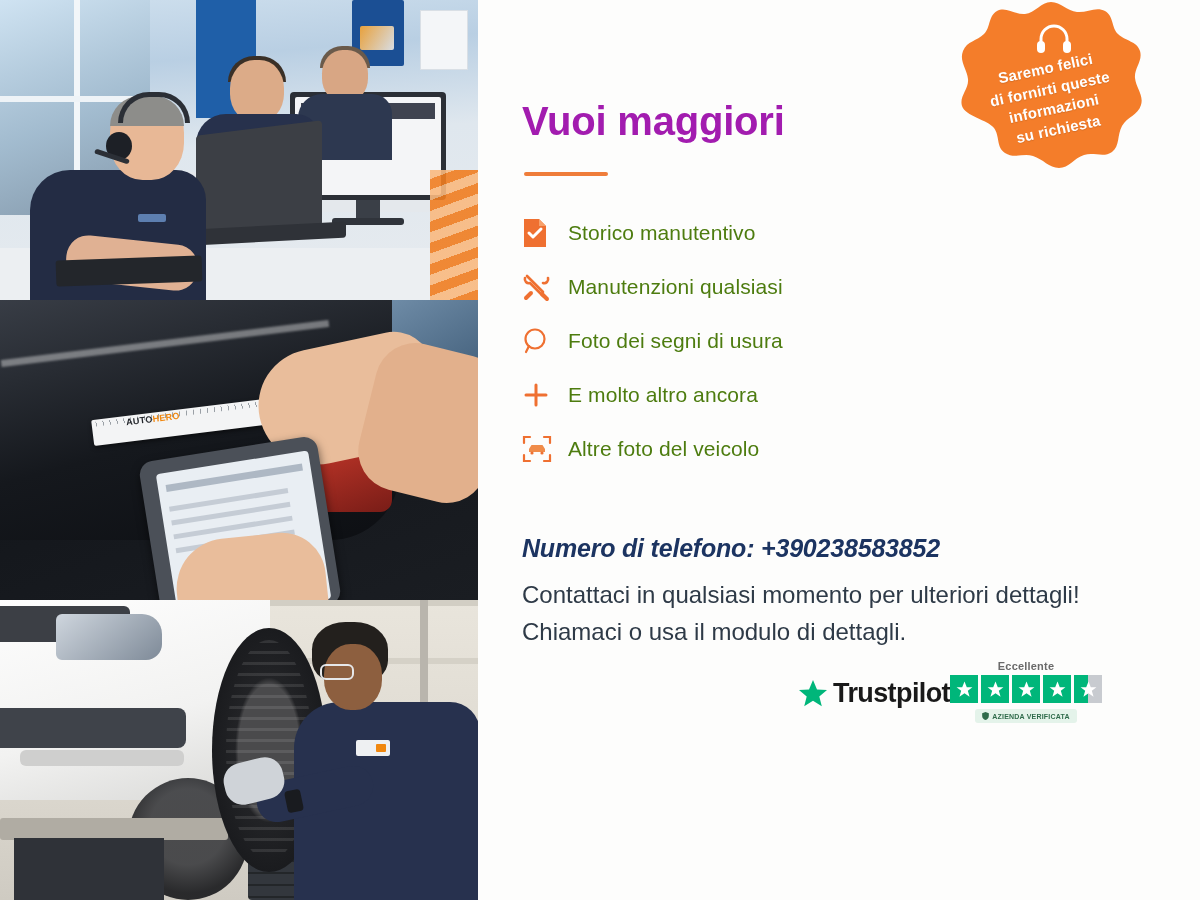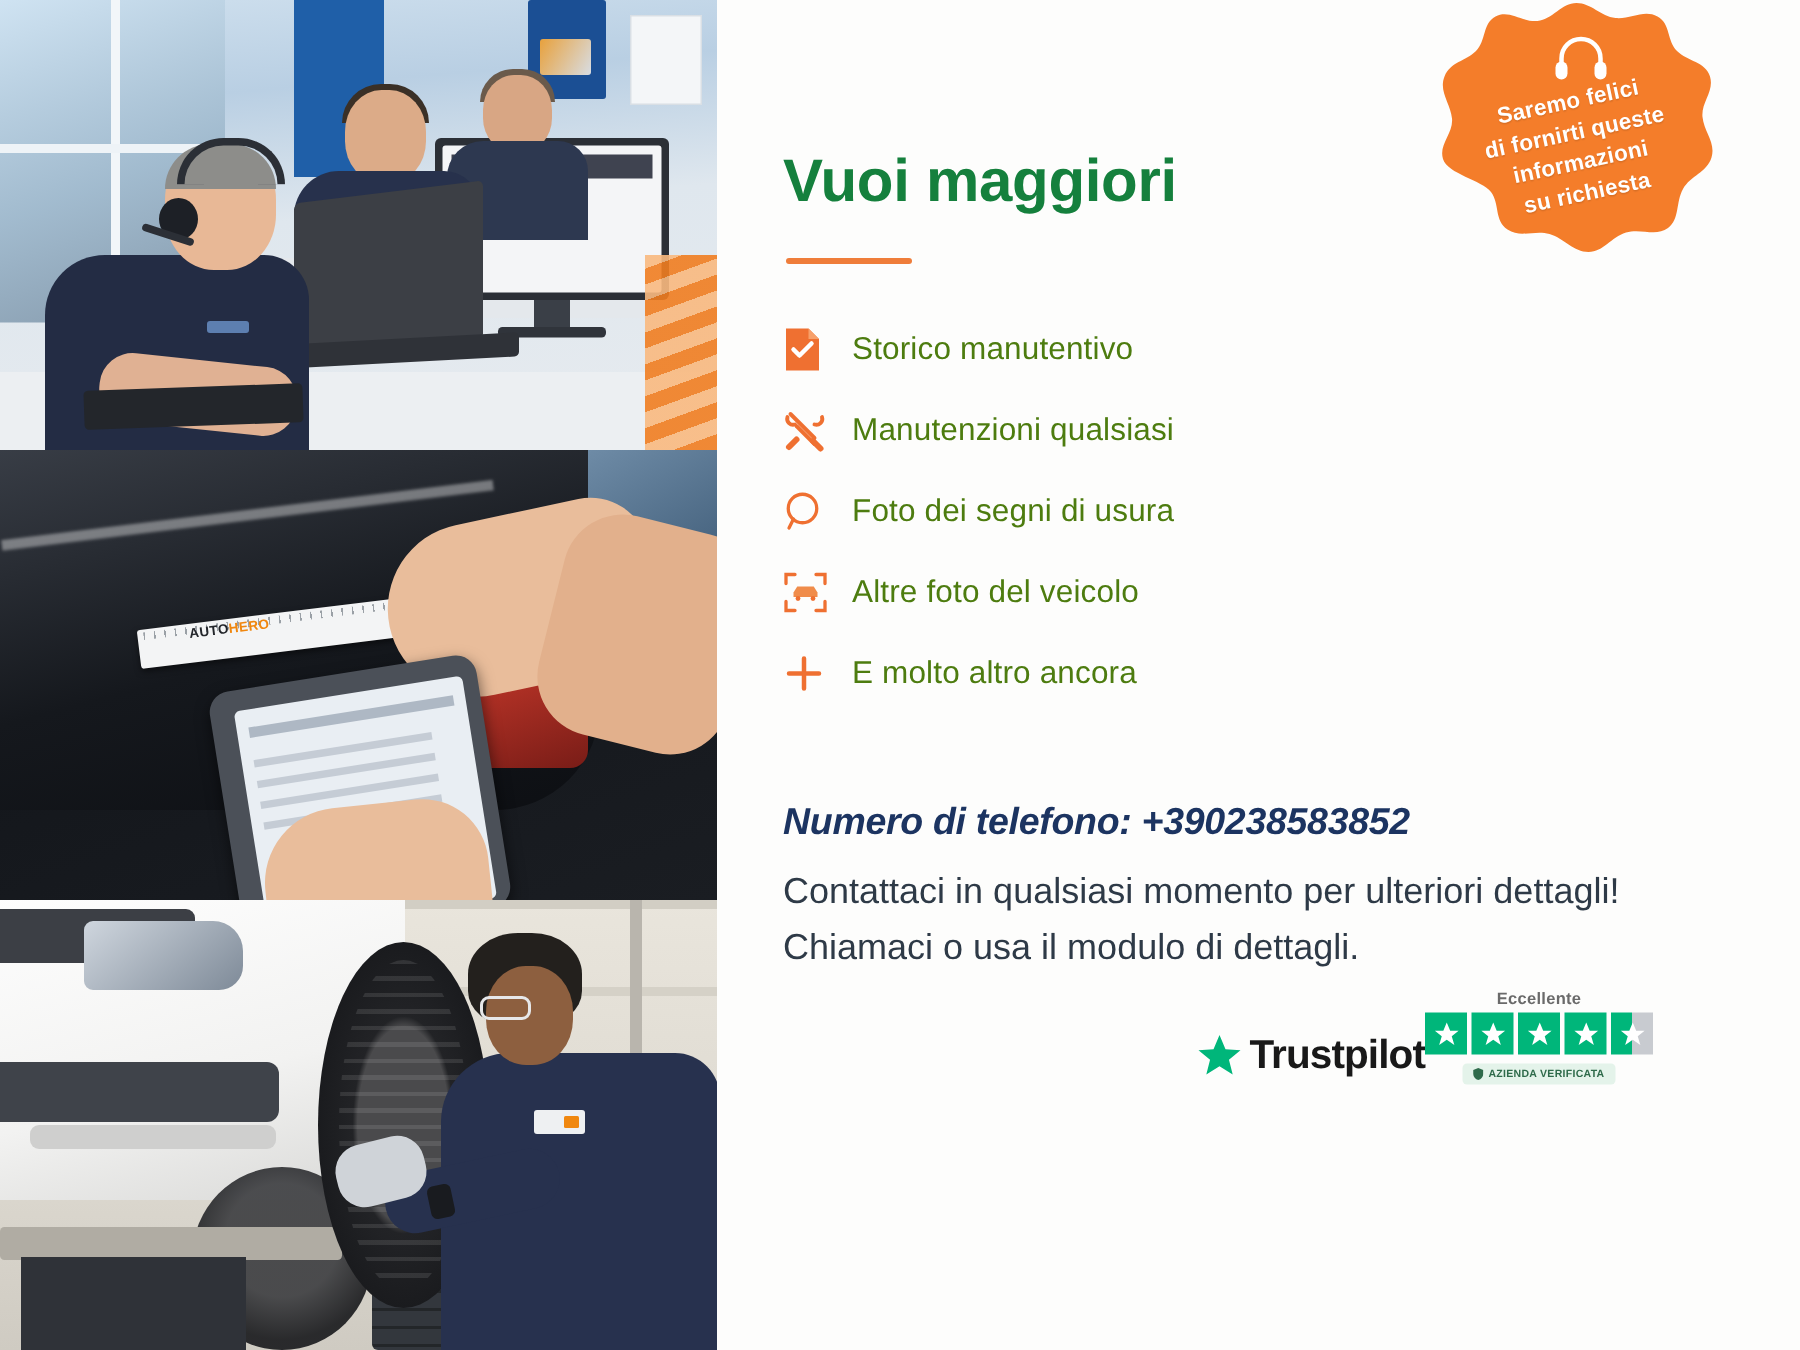--- a/index.html
+++ b/index.html
@@ -115,42 +115,42 @@
   .p3 .mech .glass{position:absolute;left:20px;top:42px;width:30px;height:12px;border:2px solid #e6e7e9;border-radius:6px;}
   .p3 .mech .body{position:absolute;left:-6px;top:80px;width:186px;height:198px;background:#27314e;border-radius:46px 30px 0 0;}
   .p3 .mech .patch{position:absolute;left:56px;top:118px;width:34px;height:16px;background:#eef0f2;border-radius:2px;}
   .p3 .mech .patch:after{content:"";position:absolute;left:20px;top:4px;width:10px;height:8px;background:#f0870f;border-radius:1px;}
   .p3 .mech .arm{position:absolute;left:-44px;top:152px;width:118px;height:40px;background:#27314e;border-radius:20px;transform:rotate(-12deg);}
   .p3 .mech .glove{position:absolute;left:-76px;top:138px;width:60px;height:42px;background:#cfd3d8;border-radius:18px;transform:rotate(-14deg);}
   .p3 .mech .watch{position:absolute;left:-14px;top:168px;width:16px;height:22px;background:#191b1f;border-radius:4px;transform:rotate(-12deg);}
 
   
   .content{position:relative;flex:1;padding:96px 0 0 44px;box-sizing:border-box;}
-  .headline{font-size:40px;line-height:1.26;font-weight:bold;color:#15803d;margin:0;letter-spacing:-.2px;max-width:430px;}
+  .headline{font-size:40px;line-height:1.26;font-weight:bold;color:#a21caf;margin:0;letter-spacing:-.2px;max-width:430px;}
   .rule{width:84px;height:4px;background:#ef7d3a;border-radius:2px;margin:26px 0 30px 2px;}
 
   .features{list-style:none;margin:0;padding:0;}
   .feature{display:flex;align-items:center;height:54px;}
   .feature .ic{width:46px;flex:none;display:flex;align-items:center;justify-content:flex-start;}
   .feature .lbl{font-size:21px;color:#4d7c0f;letter-spacing:.1px;}
 
   .phone{margin:58px 0 0 0;font-size:25px;font-weight:bold;color:#1c3461;letter-spacing:-.2px;font-style:italic;}
   .sub{margin:14px 0 0 0;font-size:24px;line-height:1.52;color:#2e3a47;max-width:560px;}
 
   
   .badge{position:absolute;left:480px;top:0px;width:186px;height:196px;}
   .badge .blob{position:absolute;inset:0;}
   .badge .headset{position:absolute;left:78px;top:22px;width:36px;height:34px;}
   .badge .btext{position:absolute;left:12px;top:58px;width:164px;text-align:center;
     transform:rotate(-12deg);color:#fff;font-weight:bold;font-size:15px;line-height:1.38;letter-spacing:.2px;
     text-shadow:0 1px 1px rgba(0,0,0,.12);}
 
   
   .trust{position:absolute;left:320px;top:660px;display:flex;align-items:flex-start;}
-  .tp-logo{display:flex;align-items:center;margin-top:28px;}
+  .tp-logo{display:flex;align-items:center;margin-top:18px;}
   .tp-name{font-size:27px;font-weight:bold;color:#191919;letter-spacing:-.6px;margin-left:5px;}
   .tp-right{margin-left:0;text-align:center;}
   .tp-word{font-size:11px;font-weight:bold;color:#6a6a6a;letter-spacing:.2px;margin-bottom:3px;}
   .stars{display:flex;gap:3px;}
   .star-box{width:28px;height:28px;background:#00b67a;display:flex;align-items:center;justify-content:center;}
   .star-box.half{background:linear-gradient(90deg,#00b67a 50%,#c8cbd0 50%);}
   .verified{margin-top:6px;display:inline-flex;align-items:center;gap:3px;background:#e4f3ea;
     border-radius:3px;padding:3px 7px;}
   .verified .vtxt{font-size:7px;font-weight:bold;color:#2f6b4b;letter-spacing:.2px;}
 </style>
@@ -286,42 +286,42 @@
           <svg width="28" height="28" viewBox="0 0 28 28">
             <circle cx="13" cy="12" r="9.5" fill="none" stroke="#ef7031" stroke-width="2.2"></circle>
             <path d="M7 19l-3 6" stroke="#ef7031" stroke-width="2.2" stroke-linecap="round"></path>
           </svg>
         </span>
         <span class="lbl">Foto dei segni di usura</span>
       </li>
 
       <li class="feature">
         <span class="ic">
+          <svg width="28" height="28" viewBox="0 0 28 28">
+            <path d="M14 4v20M4 14h20" stroke="#ef7031" stroke-width="3" stroke-linecap="round"></path>
+          </svg>
+        </span>
+        <span class="lbl">E molto altro ancora</span>
+      </li>
+
+      <li class="feature">
+        <span class="ic">
           <svg width="30" height="30" viewBox="0 0 30 30">
             <g stroke="#ef7031" stroke-width="2.2" fill="none" stroke-linecap="round">
               <path d="M2 9V3h6"></path>
                 <path d="M28 9V3h-6"></path>
               <path d="M2 21v6h6"></path>
                 <path d="M28 21v6h-6"></path>
             </g>
             <path d="M7 18h16v-3l-2.5-4h-11L7 15z" fill="#f08c4a"></path>
             <circle cx="10" cy="19" r="1.6" fill="#ef7031"></circle>
             <circle cx="20" cy="19" r="1.6" fill="#ef7031"></circle>
           </svg>
         </span>
         <span class="lbl">Altre foto del veicolo</span>
-      </li>
-
-      <li class="feature">
-        <span class="ic">
-          <svg width="28" height="28" viewBox="0 0 28 28">
-            <path d="M14 4v20M4 14h20" stroke="#ef7031" stroke-width="3" stroke-linecap="round"></path>
-          </svg>
-        </span>
-        <span class="lbl">E molto altro ancora</span>
       </li>
 
     </ul>
 
     <p class="phone">Numero di telefono: +390238583852</p>
     <p class="sub">
       <span>Contattaci in qualsiasi momento per ulteriori dettagli!</span><br>
       <span>Chiamaci o usa il modulo di dettagli.</span>
     </p>
 

